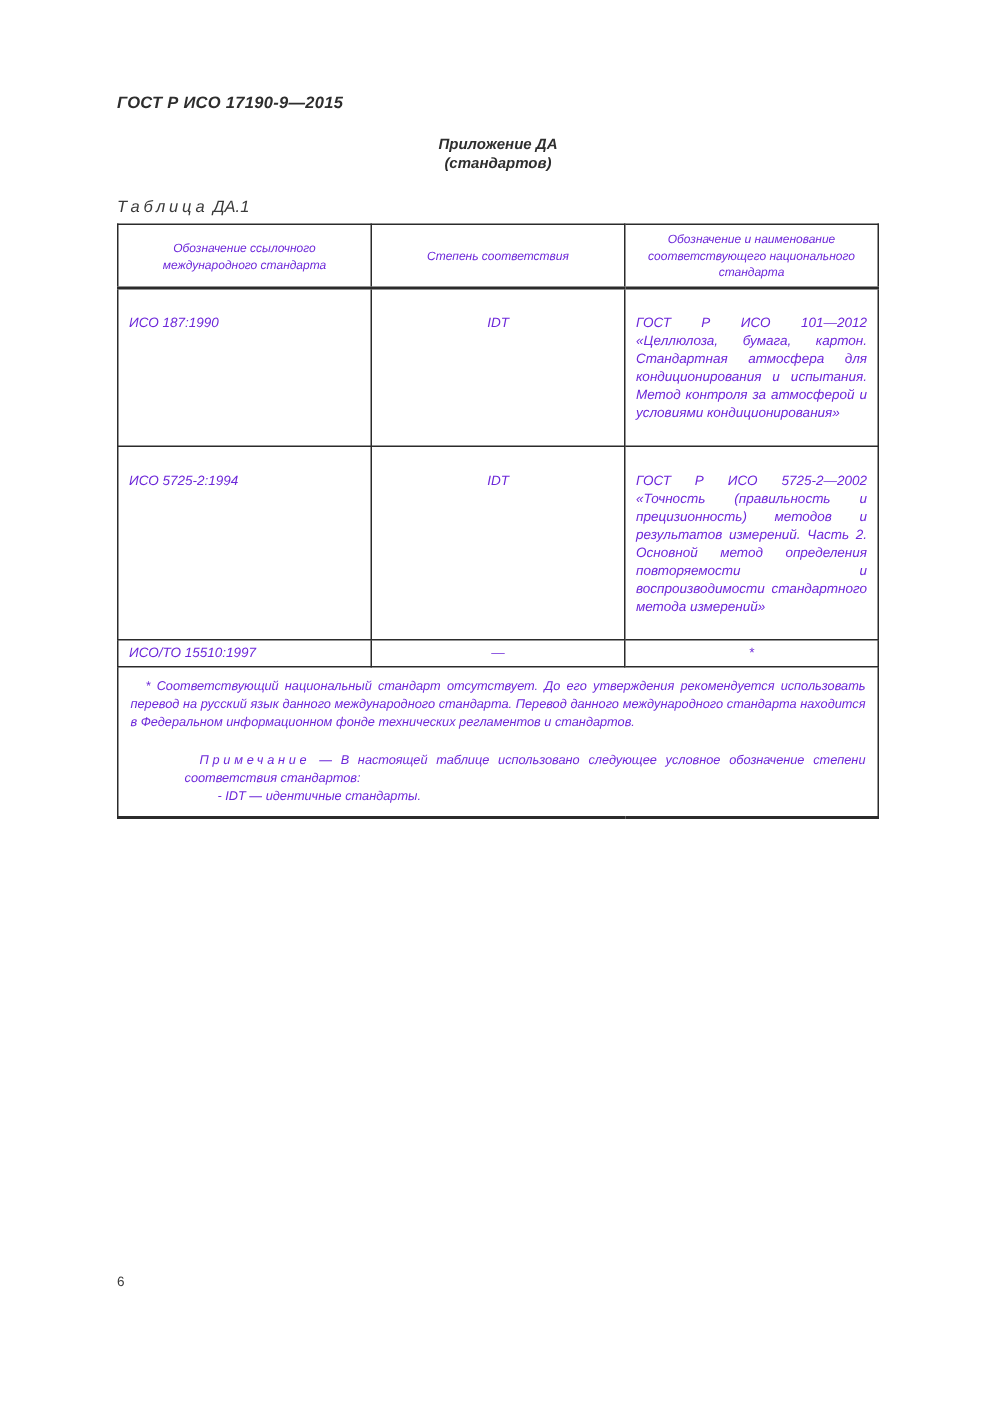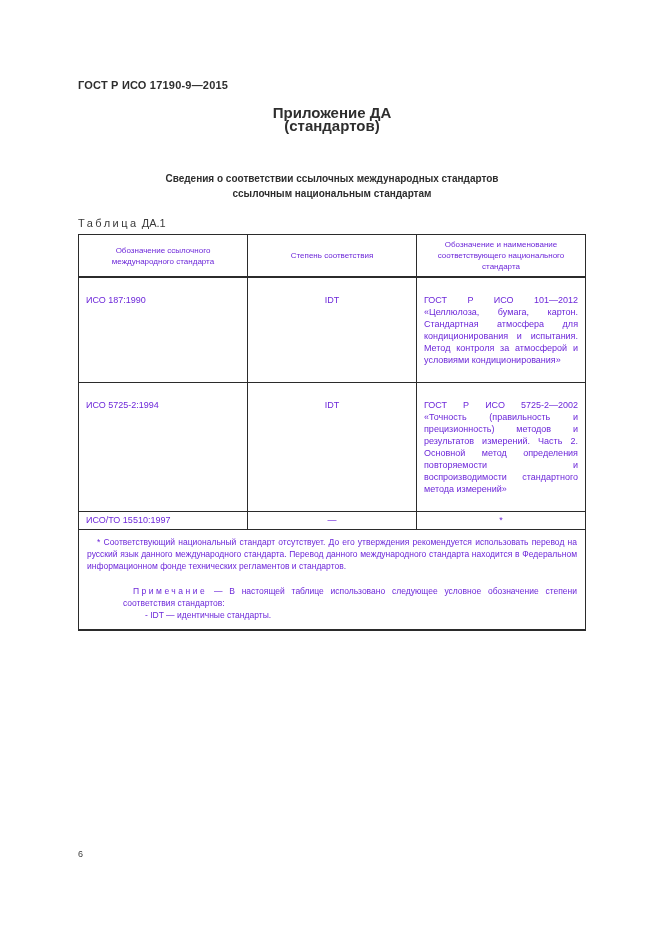--- a/index.html
+++ b/index.html
@@ -8,35 +8,36 @@
     width: 661px;
     height: 936px;
     position: relative;
     font-family: "Liberation Sans", "DejaVu Sans", sans-serif;
     color: #333333;
     overflow: hidden;
   }
   .content {
     position: absolute;
     left: 78px;
-    top: 16px;
+    top: 0;
     width: 508px;
+    font-style: italic;
   }
   .doc-header {
     margin-top: 63px;
     font-size: 11px;
     font-weight: bold;
     color: #2e2e2e;
     letter-spacing: 0.2px;
   }
   .appendix {
     margin-top: 15px;
     text-align: center;
     font-weight: bold;
-    font-size: 15px;
+    font-size: 10px;
     line-height: 13px;
     color: #2e2e2e;
   }
   .main-title {
     margin-top: 39px;
     text-align: center;
     font-weight: bold;
     font-size: 10px;
     line-height: 15px;
     color: #2e2e2e;
@@ -114,24 +115,20 @@
 
 <div class="content">
 
   <div class="doc-header">ГОСТ Р ИСО 17190-9—2015</div>
 
   <div class="appendix">
     <div>Приложение ДА</div>
     <div>(стандартов)</div>
   </div>
 
-  <div class="main-title">
-    <div>Сведения о соответствии ссылочных международных стандартов</div>
-    <div>ссылочным национальным стандартам</div>
-  </div>
 
   <div class="table-label">
     <span class="spaced">Таблица</span>
     <span>ДА.1</span>
   </div>
 
   <table class="std">
     <thead>
       <tr>
         <th>Обозначение ссылочного международного стандарта</th>

